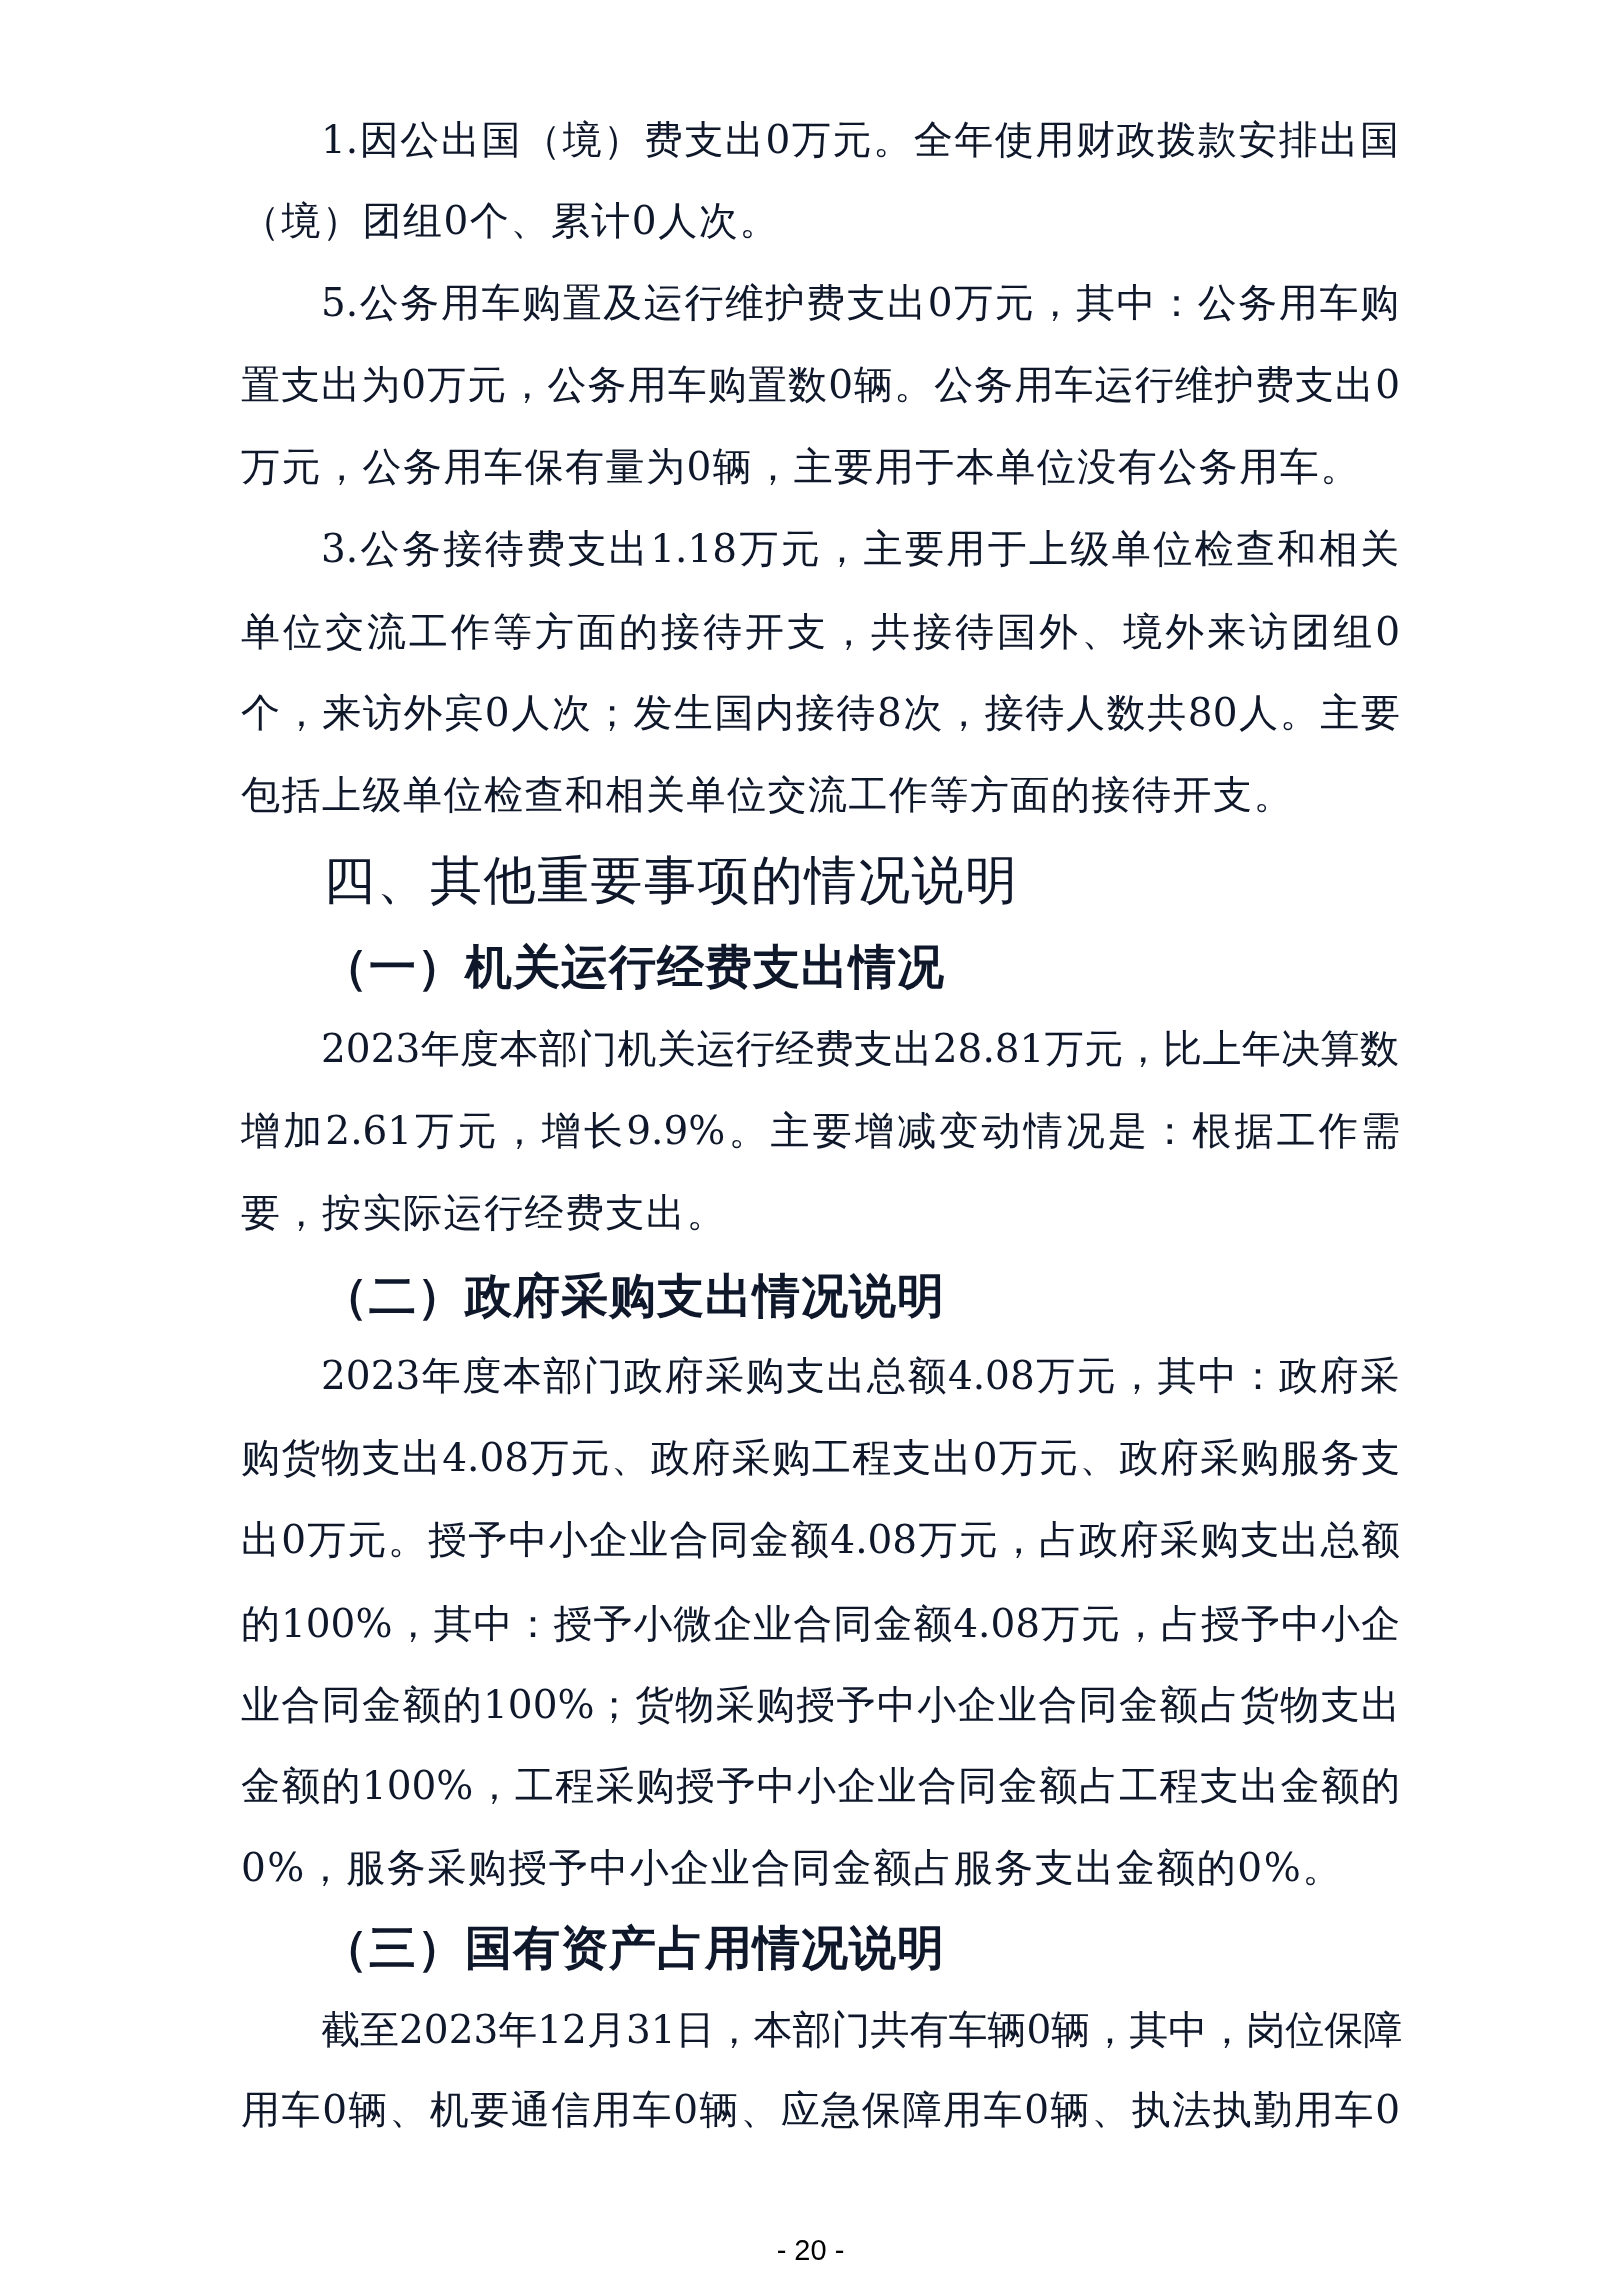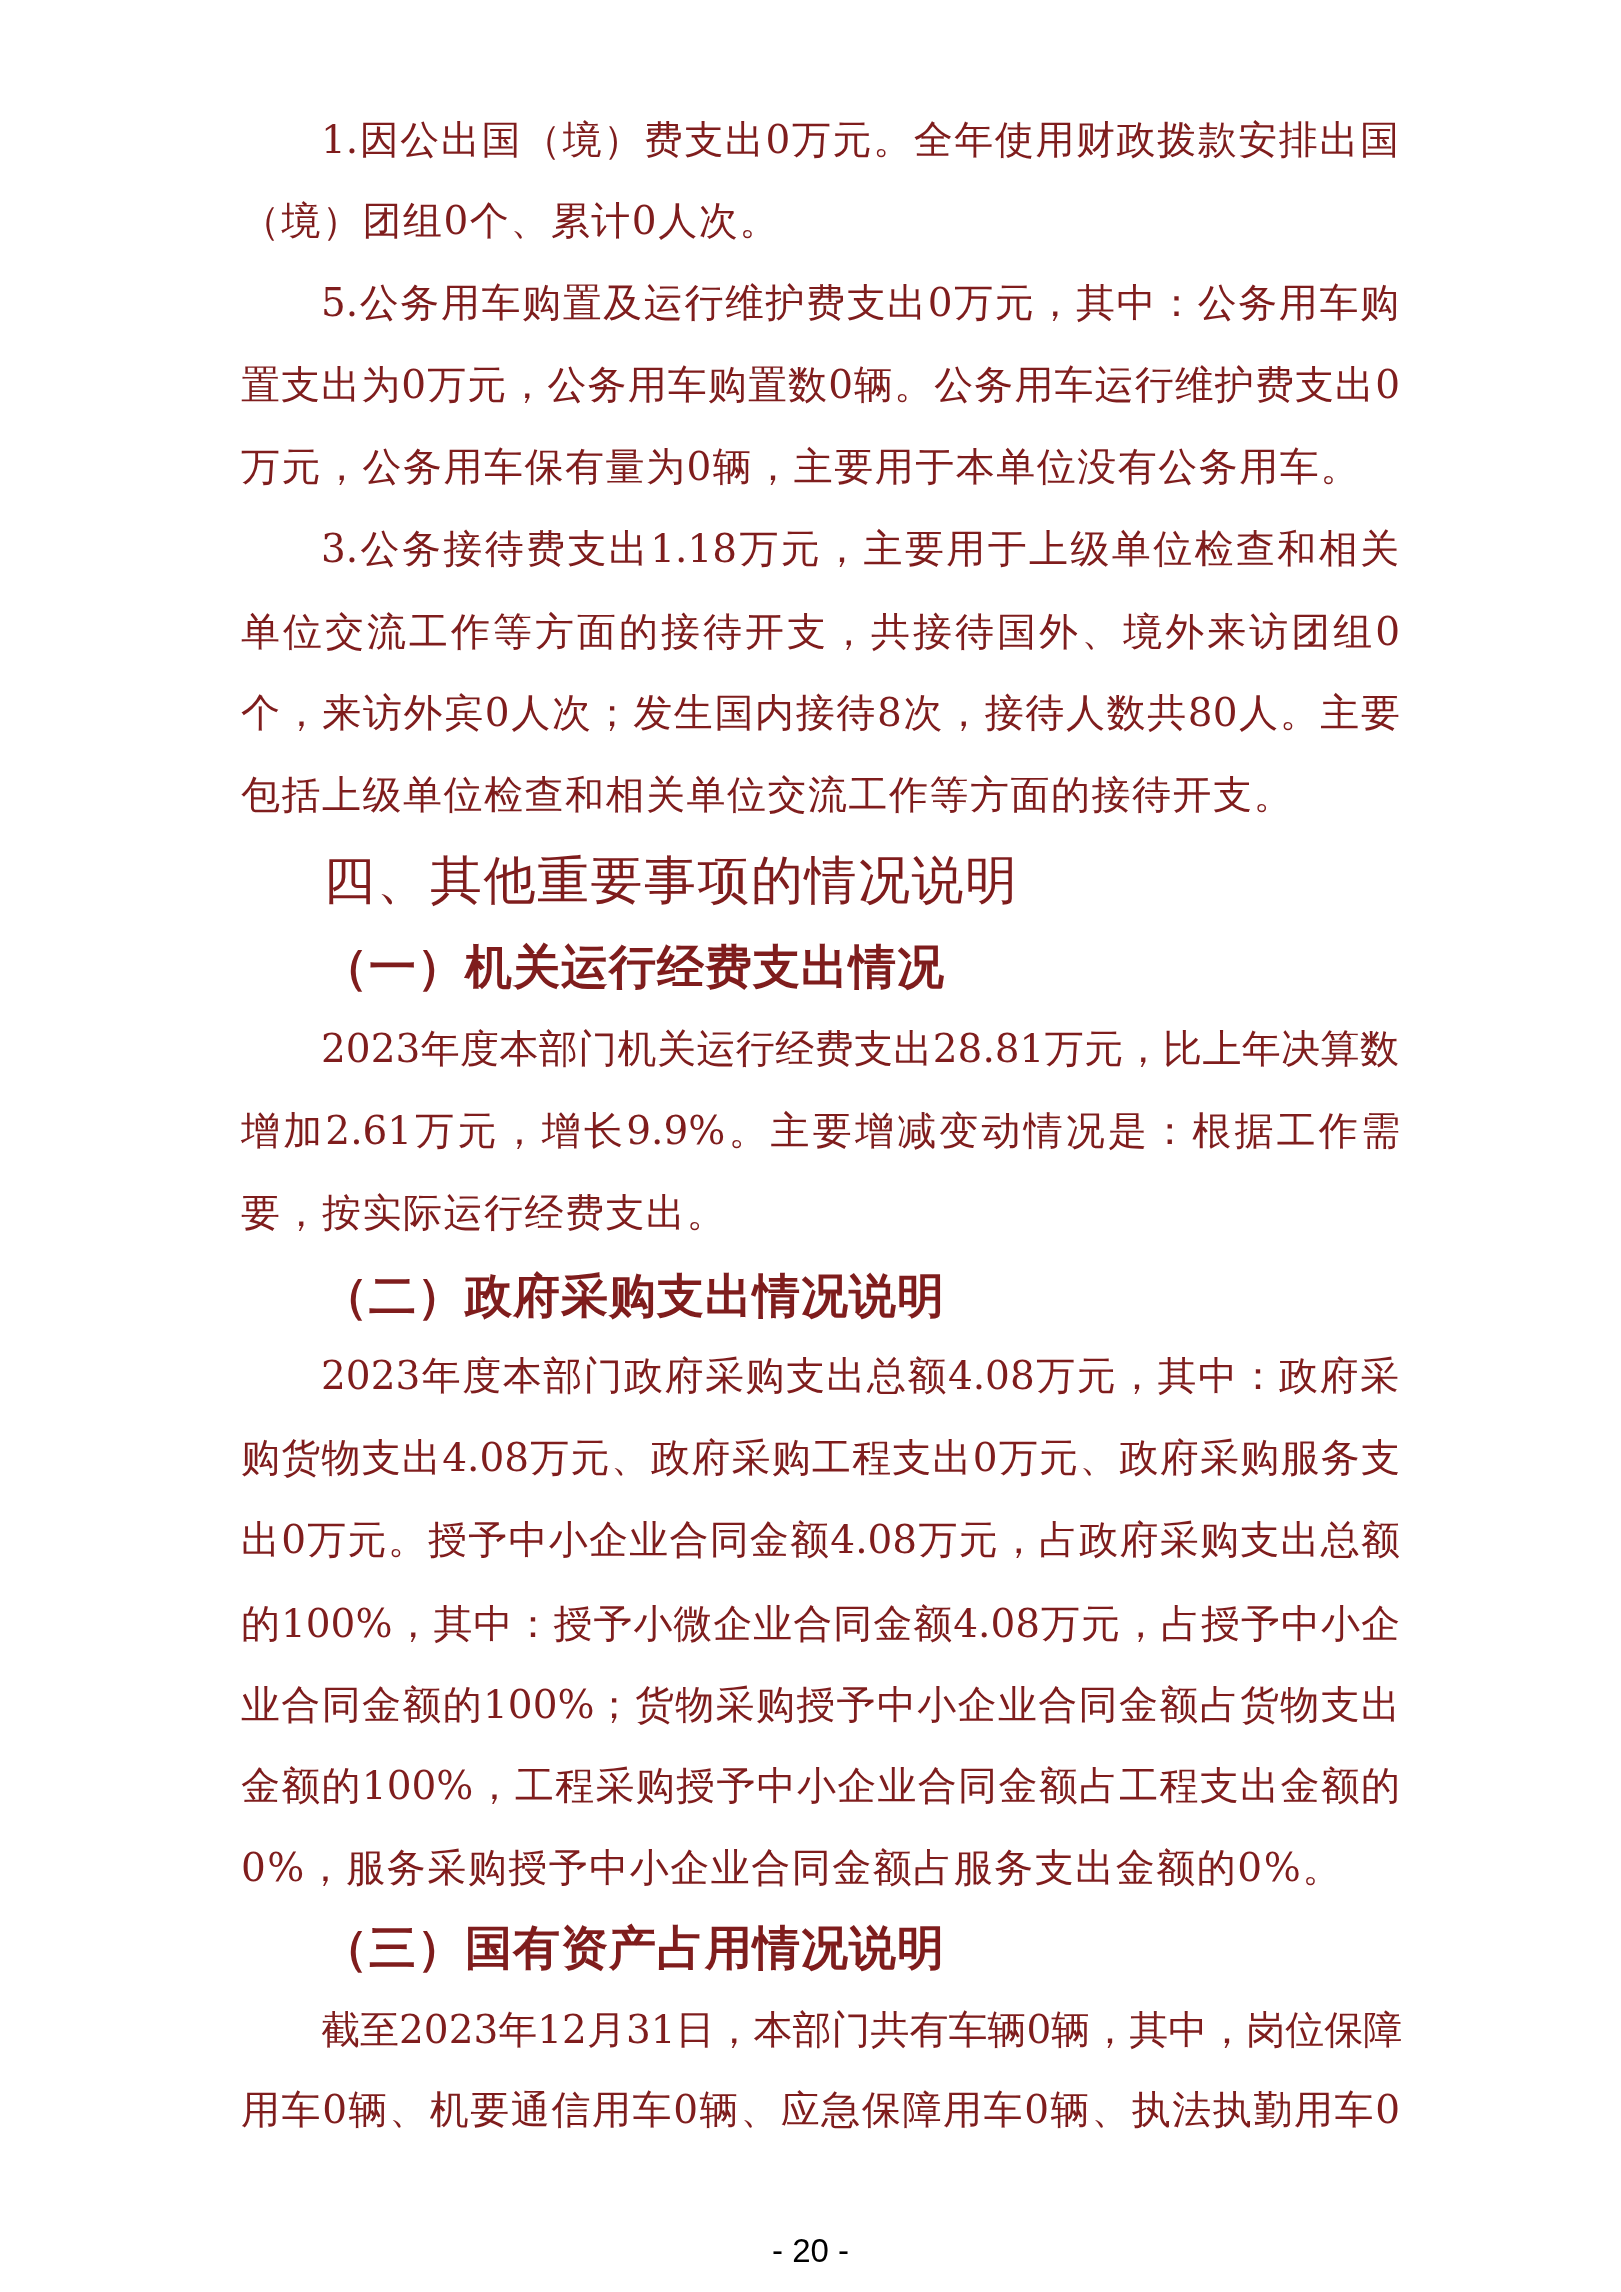--- a/index.html
+++ b/index.html
@@ -4,21 +4,21 @@
 <style>
   html, body { margin: 0; padding: 0; background: #ffffff; }
   body { width: 1621px; height: 2293px; position: relative; overflow: hidden; }
   .page { position: absolute; left: 0; top: 0; width: 1621px; height: 2293px; background: #ffffff; }
   .line {
     position: absolute;
     height: 59px;
     line-height: 59px;
     font-family: "DejaVu Serif", "Liberation Serif", serif;
     font-size: 39px;
-    color: #7f1d1d;
+    color: #0f172a;
     white-space: nowrap;
     overflow: visible;
   }
   .line.full { left: 241px; width: 1159px; text-align: justify; text-align-last: justify; }
   .line.indent { left: 321px; width: 1078px; text-align: justify; text-align-last: justify; }
   .line.last { left: 241px; text-align: right; letter-spacing: 1.5px; }
   .line.h1 {
     left: 323px;
     font-family: "DejaVu Sans", "Liberation Sans", sans-serif;
     font-size: 52px;
@@ -32,21 +32,21 @@
   }
   .page-number {
     position: absolute;
     left: 0;
     width: 1621px;
     top: 2231px;
     height: 39px;
     line-height: 39px;
     text-align: center;
     font-family: "Liberation Sans", "DejaVu Sans", sans-serif;
-    font-size: 33px;
+    font-size: 29px;
     color: #000000;
   }
 </style>
 </head>
 <body>
 
 <div class="page">
   <div class="line indent" style="top:110px">1.因公出国（境）费支出0万元。全年使用财政拨款安排出国</div>
   <div class="line last" style="top:191px">（境）团组0个、累计0人次。</div>
   <div class="line indent" style="top:273px">5.公务用车购置及运行维护费支出0万元，其中：公务用车购</div>

